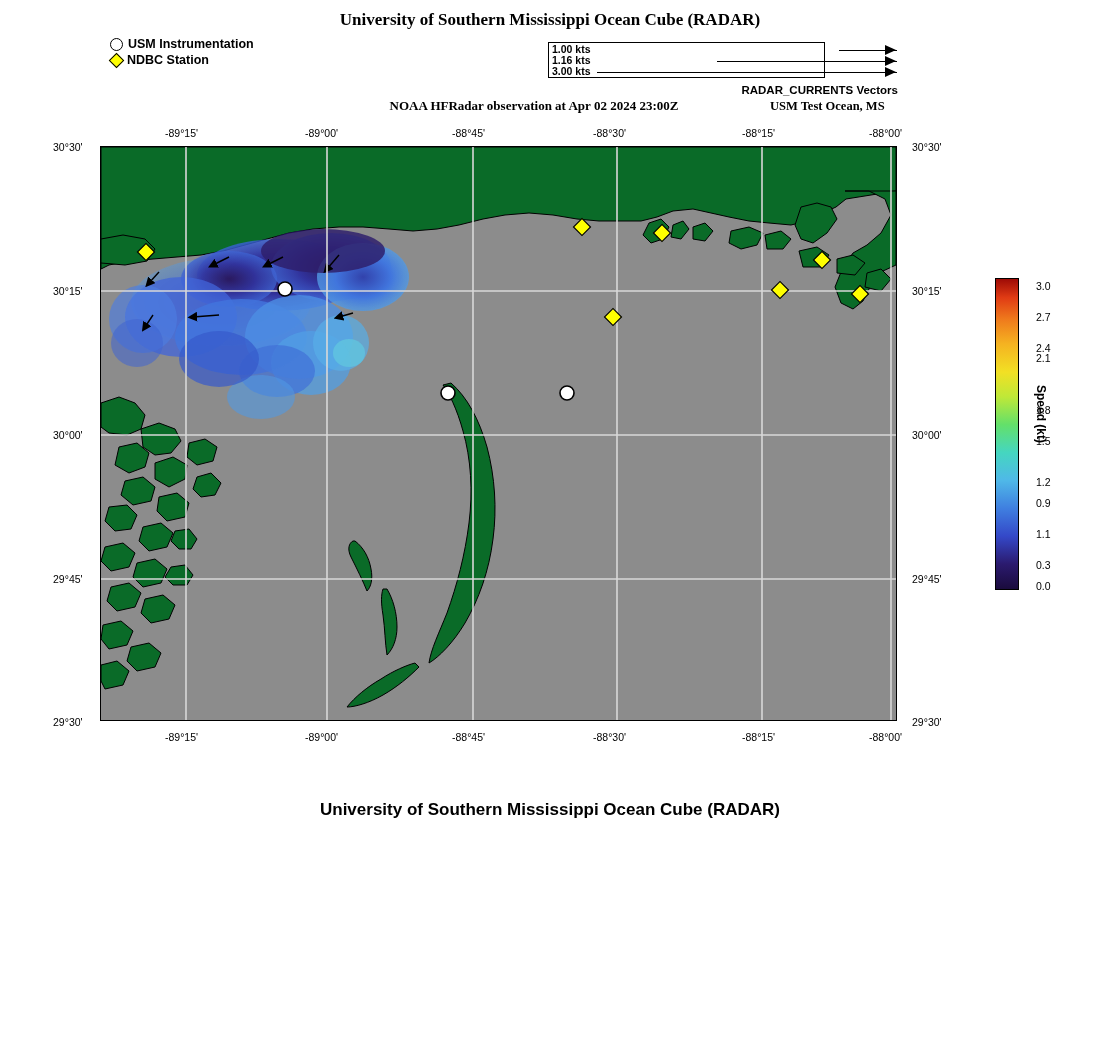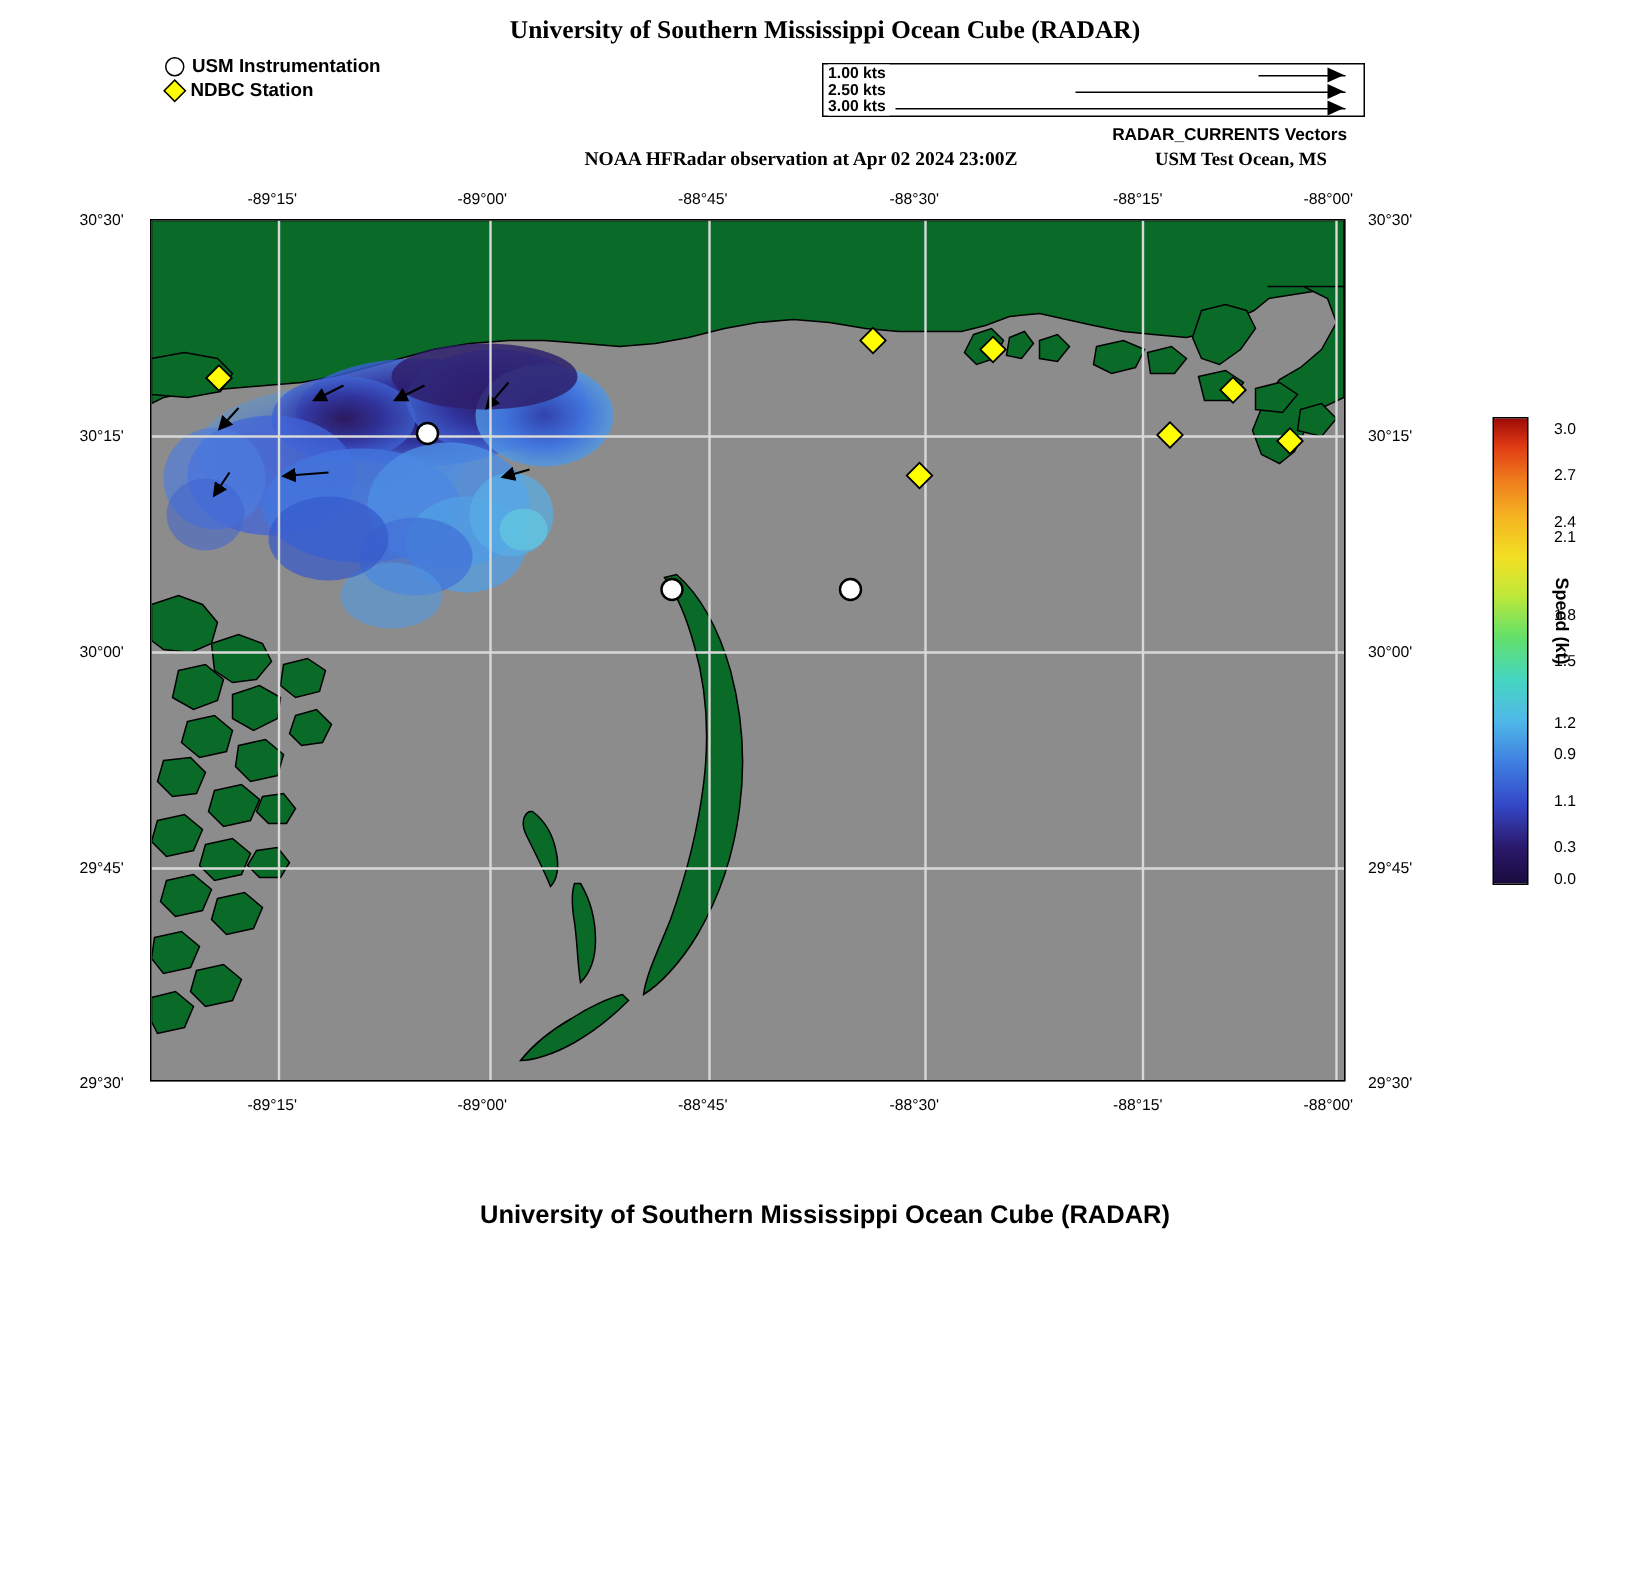--- a/index.html
+++ b/index.html
@@ -41,21 +41,21 @@
     width:13px;height:13px;border-radius:50%;
     background:#ffffff;border:1.6px solid #000;box-sizing:border-box;
   }
   .sym-diamond{
     width:11px;height:11px;background:#ffff00;border:1.3px solid #000;
     box-sizing:border-box;transform:rotate(45deg);margin-left:1px;
   }
 
   
   #vector-key{
-    top:42px;left:548px;width:362px;height:36px;
+    top:42px;left:548px;width:277px;height:36px;
     border:1.3px solid #000;background:#fff;box-sizing:border-box;
   }
   .vk-row{position:absolute;left:0;width:350px;height:12px;}
   .vk-label{
     position:absolute;left:3px;top:-1px;font-size:10.5px;font-weight:bold;color:#000;
     font-family:"Liberation Sans", sans-serif;background:#fff;padding-right:2px;z-index:2;
   }
   .vk-line{position:absolute;top:6px;height:1px;background:#000;}
   .vk-arrow{
     position:absolute;top:1px;width:0;height:0;
@@ -131,21 +131,21 @@
   </div>
 </div>
 
 <div class="abs" id="vector-key">
   <div class="vk-row" style="top:1px;">
     <span class="vk-label">1.00 kts</span>
     <span class="vk-line" style="left:290px;width:58px;"></span>
     <span class="vk-arrow" style="left:336px;"></span>
   </div>
   <div class="vk-row" style="top:12px;">
-    <span class="vk-label">2.50 kts</span>
+    <span class="vk-label">1.16 kts</span>
     <span class="vk-line" style="left:168px;width:180px;"></span>
     <span class="vk-arrow" style="left:336px;"></span>
   </div>
   <div class="vk-row" style="top:23px;">
     <span class="vk-label">3.00 kts</span>
     <span class="vk-line" style="left:48px;width:300px;"></span>
     <span class="vk-arrow" style="left:336px;"></span>
   </div>
 </div>
 <div class="abs" id="vector-key-caption">RADAR_CURRENTS Vectors</div>

